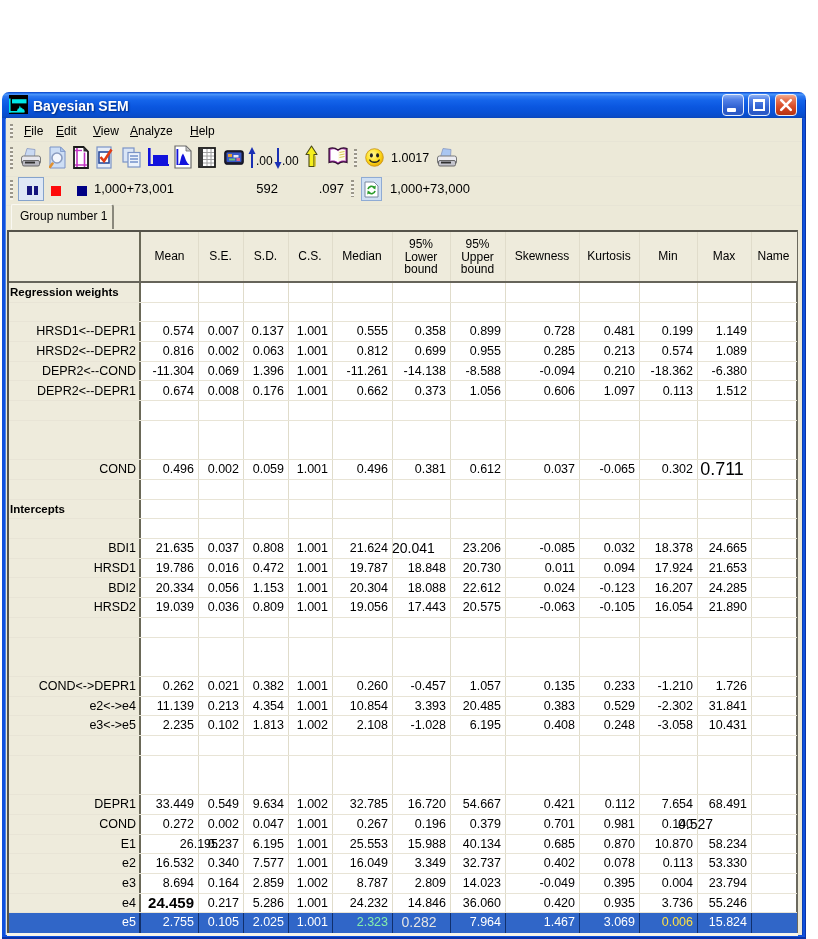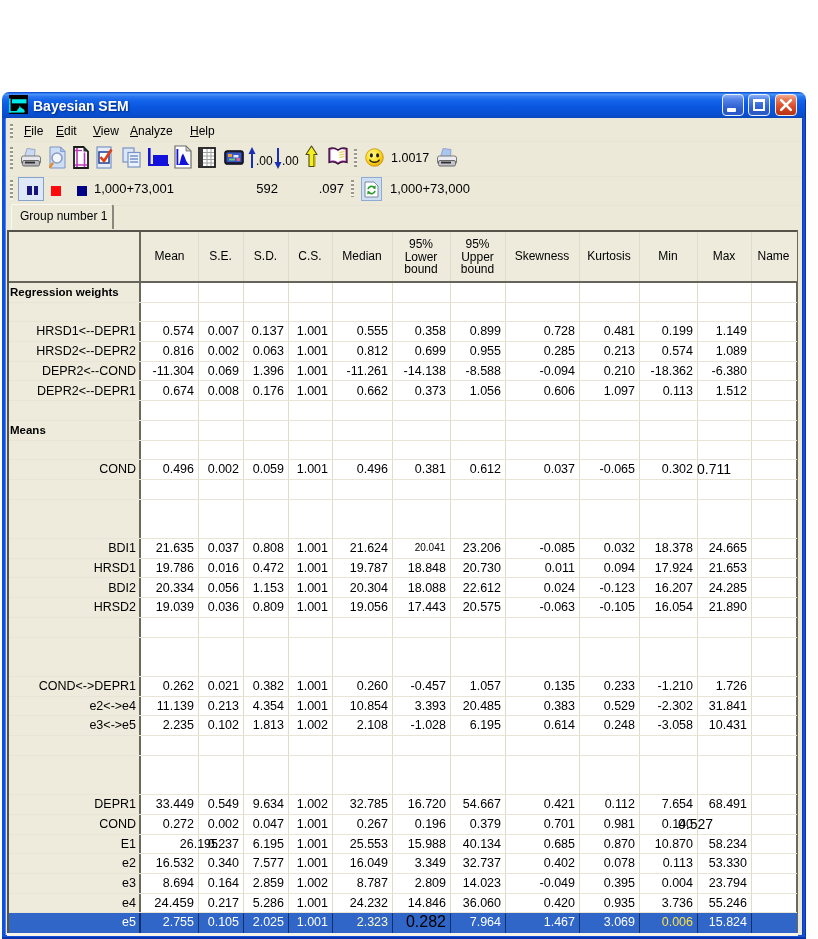--- a/index.html
+++ b/index.html
@@ -259,51 +259,51 @@
 <div class="t" style="left:323px;top:0;width:56px;text-align:right;height:18.7px;line-height:18.7px;font-size:12.5px;">0.662</div>
 <div class="t" style="left:383px;top:0;width:54px;text-align:right;height:18.7px;line-height:18.7px;font-size:12.5px;">0.373</div>
 <div class="t" style="left:441px;top:0;width:51px;text-align:right;height:18.7px;line-height:18.7px;font-size:12.5px;">1.056</div>
 <div class="t" style="left:496px;top:0;width:70px;text-align:right;height:18.7px;line-height:18.7px;font-size:12.5px;">0.606</div>
 <div class="t" style="left:570px;top:0;width:56px;text-align:right;height:18.7px;line-height:18.7px;font-size:12.5px;">1.097</div>
 <div class="t" style="left:630px;top:0;width:54px;text-align:right;height:18.7px;line-height:18.7px;font-size:12.5px;">0.113</div>
 <div class="t" style="left:688px;top:0;width:50px;text-align:right;height:18.7px;line-height:18.7px;font-size:12.5px;">1.512</div>
 </div>
 <div style="left:0px;top:169.2px;width:788px;height:19.7px;border-bottom:1px solid #e8e4d6;">
 </div>
-<div style="left:0px;top:188.9px;width:788px;height:19.7px;border-bottom:1px solid #e8e4d6;">
-<div class="t" style="left:1px;top:0;height:18.7px;line-height:18.7px;font-size:12.5px;font-weight:bold;font-size:11.5px;">Means</div>
-</div>
 <div style="left:0px;top:208.6px;width:788px;height:19.7px;border-bottom:1px solid #e8e4d6;">
 </div>
 <div style="left:0px;top:228.3px;width:788px;height:19.7px;border-bottom:1px solid #e8e4d6;">
 <div class="t" style="left:0px;top:0;width:127px;text-align:right;height:18.7px;line-height:18.7px;font-size:12.5px;">COND</div>
 <div class="t" style="left:132px;top:0;width:53px;text-align:right;height:18.7px;line-height:18.7px;font-size:12.5px;">0.496</div>
 <div class="t" style="left:189px;top:0;width:41px;text-align:right;height:18.7px;line-height:18.7px;font-size:12.5px;">0.002</div>
 <div class="t" style="left:234px;top:0;width:41px;text-align:right;height:18.7px;line-height:18.7px;font-size:12.5px;">0.059</div>
 <div class="t" style="left:279px;top:0;width:40px;text-align:right;height:18.7px;line-height:18.7px;font-size:12.5px;">1.001</div>
 <div class="t" style="left:323px;top:0;width:56px;text-align:right;height:18.7px;line-height:18.7px;font-size:12.5px;">0.496</div>
 <div class="t" style="left:383px;top:0;width:54px;text-align:right;height:18.7px;line-height:18.7px;font-size:12.5px;">0.381</div>
 <div class="t" style="left:441px;top:0;width:51px;text-align:right;height:18.7px;line-height:18.7px;font-size:12.5px;">0.612</div>
 <div class="t" style="left:496px;top:0;width:70px;text-align:right;height:18.7px;line-height:18.7px;font-size:12.5px;">0.037</div>
 <div class="t" style="left:570px;top:0;width:56px;text-align:right;height:18.7px;line-height:18.7px;font-size:12.5px;">-0.065</div>
 <div class="t" style="left:630px;top:0;width:54px;text-align:right;height:18.7px;line-height:18.7px;font-size:12.5px;">0.302</div>
-<div class="t" style="left:688px;top:0;width:50px;text-align:left;height:18.7px;line-height:18.7px;font-size:14px;">0.711</div>
+<div class="t" style="left:688px;top:0;width:50px;text-align:center;height:18.7px;line-height:18.7px;font-size:18px;">0.711</div>
 </div>
 <div style="left:0px;top:248.0px;width:788px;height:19.7px;border-bottom:1px solid #e8e4d6;">
+</div>
+<div style="left:0px;top:267.7px;width:788px;height:19.7px;border-bottom:1px solid #e8e4d6;">
+<div class="t" style="left:1px;top:0;height:18.7px;line-height:18.7px;font-size:12.5px;font-weight:bold;font-size:11.5px;">Intercepts</div>
 </div>
 <div style="left:0px;top:287.4px;width:788px;height:19.7px;border-bottom:1px solid #e8e4d6;">
 </div>
 <div style="left:0px;top:307.1px;width:788px;height:19.7px;border-bottom:1px solid #e8e4d6;">
 <div class="t" style="left:0px;top:0;width:127px;text-align:right;height:18.7px;line-height:18.7px;font-size:12.5px;">BDI1</div>
 <div class="t" style="left:132px;top:0;width:53px;text-align:right;height:18.7px;line-height:18.7px;font-size:12.5px;">21.635</div>
 <div class="t" style="left:189px;top:0;width:41px;text-align:right;height:18.7px;line-height:18.7px;font-size:12.5px;">0.037</div>
 <div class="t" style="left:234px;top:0;width:41px;text-align:right;height:18.7px;line-height:18.7px;font-size:12.5px;">0.808</div>
 <div class="t" style="left:279px;top:0;width:40px;text-align:right;height:18.7px;line-height:18.7px;font-size:12.5px;">1.001</div>
 <div class="t" style="left:323px;top:0;width:56px;text-align:right;height:18.7px;line-height:18.7px;font-size:12.5px;">21.624</div>
-<div class="t" style="left:383px;top:0;width:54px;text-align:center;height:18.7px;line-height:18.7px;font-size:10px;padding-left:22px;">20.041</div>
+<div class="t" style="left:383px;top:0;width:54px;text-align:left;height:18.7px;line-height:18.7px;font-size:14px;">20.041</div>
 <div class="t" style="left:441px;top:0;width:51px;text-align:right;height:18.7px;line-height:18.7px;font-size:12.5px;">23.206</div>
 <div class="t" style="left:496px;top:0;width:70px;text-align:right;height:18.7px;line-height:18.7px;font-size:12.5px;">-0.085</div>
 <div class="t" style="left:570px;top:0;width:56px;text-align:right;height:18.7px;line-height:18.7px;font-size:12.5px;">0.032</div>
 <div class="t" style="left:630px;top:0;width:54px;text-align:right;height:18.7px;line-height:18.7px;font-size:12.5px;">18.378</div>
 <div class="t" style="left:688px;top:0;width:50px;text-align:right;height:18.7px;line-height:18.7px;font-size:12.5px;">24.665</div>
 </div>
 <div style="left:0px;top:326.8px;width:788px;height:19.7px;border-bottom:1px solid #e8e4d6;">
 <div class="t" style="left:0px;top:0;width:127px;text-align:right;height:18.7px;line-height:18.7px;font-size:12.5px;">HRSD1</div>
 <div class="t" style="left:132px;top:0;width:53px;text-align:right;height:18.7px;line-height:18.7px;font-size:12.5px;">19.786</div>
 <div class="t" style="left:189px;top:0;width:41px;text-align:right;height:18.7px;line-height:18.7px;font-size:12.5px;">0.016</div>
@@ -379,21 +379,21 @@
 </div>
 <div style="left:0px;top:484.4px;width:788px;height:19.7px;border-bottom:1px solid #e8e4d6;">
 <div class="t" style="left:0px;top:0;width:127px;text-align:right;height:18.7px;line-height:18.7px;font-size:12.5px;">e3&lt;-&gt;e5</div>
 <div class="t" style="left:132px;top:0;width:53px;text-align:right;height:18.7px;line-height:18.7px;font-size:12.5px;">2.235</div>
 <div class="t" style="left:189px;top:0;width:41px;text-align:right;height:18.7px;line-height:18.7px;font-size:12.5px;">0.102</div>
 <div class="t" style="left:234px;top:0;width:41px;text-align:right;height:18.7px;line-height:18.7px;font-size:12.5px;">1.813</div>
 <div class="t" style="left:279px;top:0;width:40px;text-align:right;height:18.7px;line-height:18.7px;font-size:12.5px;">1.002</div>
 <div class="t" style="left:323px;top:0;width:56px;text-align:right;height:18.7px;line-height:18.7px;font-size:12.5px;">2.108</div>
 <div class="t" style="left:383px;top:0;width:54px;text-align:right;height:18.7px;line-height:18.7px;font-size:12.5px;">-1.028</div>
 <div class="t" style="left:441px;top:0;width:51px;text-align:right;height:18.7px;line-height:18.7px;font-size:12.5px;">6.195</div>
-<div class="t" style="left:496px;top:0;width:70px;text-align:right;height:18.7px;line-height:18.7px;font-size:12.5px;">0.614</div>
+<div class="t" style="left:496px;top:0;width:70px;text-align:right;height:18.7px;line-height:18.7px;font-size:12.5px;">0.408</div>
 <div class="t" style="left:570px;top:0;width:56px;text-align:right;height:18.7px;line-height:18.7px;font-size:12.5px;">0.248</div>
 <div class="t" style="left:630px;top:0;width:54px;text-align:right;height:18.7px;line-height:18.7px;font-size:12.5px;">-3.058</div>
 <div class="t" style="left:688px;top:0;width:50px;text-align:right;height:18.7px;line-height:18.7px;font-size:12.5px;">10.431</div>
 </div>
 <div style="left:0px;top:504.1px;width:788px;height:19.7px;border-bottom:1px solid #e8e4d6;">
 </div>
 <div style="left:0px;top:543.5px;width:788px;height:19.7px;border-bottom:1px solid #e8e4d6;">
 </div>
 <div style="left:0px;top:563.2px;width:788px;height:19.7px;border-bottom:1px solid #e8e4d6;">
 <div class="t" style="left:0px;top:0;width:127px;text-align:right;height:18.7px;line-height:18.7px;font-size:12.5px;">DEPR1</div>
@@ -460,40 +460,40 @@
 <div class="t" style="left:323px;top:0;width:56px;text-align:right;height:18.7px;line-height:18.7px;font-size:12.5px;">8.787</div>
 <div class="t" style="left:383px;top:0;width:54px;text-align:right;height:18.7px;line-height:18.7px;font-size:12.5px;">2.809</div>
 <div class="t" style="left:441px;top:0;width:51px;text-align:right;height:18.7px;line-height:18.7px;font-size:12.5px;">14.023</div>
 <div class="t" style="left:496px;top:0;width:70px;text-align:right;height:18.7px;line-height:18.7px;font-size:12.5px;">-0.049</div>
 <div class="t" style="left:570px;top:0;width:56px;text-align:right;height:18.7px;line-height:18.7px;font-size:12.5px;">0.395</div>
 <div class="t" style="left:630px;top:0;width:54px;text-align:right;height:18.7px;line-height:18.7px;font-size:12.5px;">0.004</div>
 <div class="t" style="left:688px;top:0;width:50px;text-align:right;height:18.7px;line-height:18.7px;font-size:12.5px;">23.794</div>
 </div>
 <div style="left:0px;top:661.7px;width:788px;height:19.7px;border-bottom:1px solid #e8e4d6;">
 <div class="t" style="left:0px;top:0;width:127px;text-align:right;height:18.7px;line-height:18.7px;font-size:12.5px;">e4</div>
-<div class="t" style="left:132px;top:0;width:53px;text-align:right;height:18.7px;line-height:18.7px;font-size:13px;">24.459</div>
+<div class="t" style="left:132px;top:0;width:53px;text-align:right;height:18.7px;line-height:18.7px;font-size:15px;font-weight:bold;">24.459</div>
 <div class="t" style="left:189px;top:0;width:41px;text-align:right;height:18.7px;line-height:18.7px;font-size:12.5px;">0.217</div>
 <div class="t" style="left:234px;top:0;width:41px;text-align:right;height:18.7px;line-height:18.7px;font-size:12.5px;">5.286</div>
 <div class="t" style="left:279px;top:0;width:40px;text-align:right;height:18.7px;line-height:18.7px;font-size:12.5px;">1.001</div>
 <div class="t" style="left:323px;top:0;width:56px;text-align:right;height:18.7px;line-height:18.7px;font-size:12.5px;">24.232</div>
 <div class="t" style="left:383px;top:0;width:54px;text-align:right;height:18.7px;line-height:18.7px;font-size:12.5px;">14.846</div>
 <div class="t" style="left:441px;top:0;width:51px;text-align:right;height:18.7px;line-height:18.7px;font-size:12.5px;">36.060</div>
 <div class="t" style="left:496px;top:0;width:70px;text-align:right;height:18.7px;line-height:18.7px;font-size:12.5px;">0.420</div>
 <div class="t" style="left:570px;top:0;width:56px;text-align:right;height:18.7px;line-height:18.7px;font-size:12.5px;">0.935</div>
 <div class="t" style="left:630px;top:0;width:54px;text-align:right;height:18.7px;line-height:18.7px;font-size:12.5px;">3.736</div>
 <div class="t" style="left:688px;top:0;width:50px;text-align:right;height:18.7px;line-height:18.7px;font-size:12.5px;">55.246</div>
 </div>
 <div style="left:0px;top:681.4px;width:788px;height:19.7px;background:#3066c8;border-bottom:1px solid #3066c8;">
 <div class="t" style="left:0px;top:0;width:127px;text-align:right;height:33px;line-height:18.7px;font-size:12.5px;color:#ffffff;">e5</div>
 <div class="t" style="left:132px;top:0;width:53px;text-align:right;height:18.7px;line-height:18.7px;font-size:12.5px;color:#fff;">2.755</div>
 <div class="t" style="left:189px;top:0;width:41px;text-align:right;height:18.7px;line-height:18.7px;font-size:12.5px;color:#fff;">0.105</div>
 <div class="t" style="left:234px;top:0;width:41px;text-align:right;height:18.7px;line-height:18.7px;font-size:12.5px;color:#fff;">2.025</div>
 <div class="t" style="left:279px;top:0;width:40px;text-align:right;height:18.7px;line-height:18.7px;font-size:12.5px;color:#fff;">1.001</div>
-<div class="t" style="left:323px;top:0;width:56px;text-align:right;height:18.7px;line-height:18.7px;font-size:12.5px;color:#fef9c3;">2.323</div>
-<div class="t" style="left:383px;top:0;width:54px;text-align:right;height:18.7px;line-height:18.7px;font-size:16px;color:#000000;">0.282</div>
+<div class="t" style="left:323px;top:0;width:56px;text-align:right;height:18.7px;line-height:18.7px;font-size:12.5px;color:#86efac;">2.323</div>
+<div class="t" style="left:383px;top:0;width:54px;text-align:center;height:18.7px;line-height:18.7px;font-size:14px;color:#e5e5e5;">0.282</div>
 <div class="t" style="left:441px;top:0;width:51px;text-align:right;height:18.7px;line-height:18.7px;font-size:12.5px;color:#fff;">7.964</div>
 <div class="t" style="left:496px;top:0;width:70px;text-align:right;height:18.7px;line-height:18.7px;font-size:12.5px;color:#fff;">1.467</div>
 <div class="t" style="left:570px;top:0;width:56px;text-align:right;height:18.7px;line-height:18.7px;font-size:12.5px;color:#fff;">3.069</div>
 <div class="t" style="left:630px;top:0;width:54px;text-align:right;height:18.7px;line-height:18.7px;font-size:12.5px;color:#fde047;">0.006</div>
 <div class="t" style="left:688px;top:0;width:50px;text-align:right;height:18.7px;line-height:18.7px;font-size:12.5px;color:#fff;">15.824</div>
 <div style="left:130px;top:0;width:2px;height:19.7px;background:#12306a;"></div>
 <div style="left:189px;top:0;width:1px;height:19.7px;background:#10306e;"></div>
 <div style="left:234px;top:0;width:1px;height:19.7px;background:#10306e;"></div>
 <div style="left:279px;top:0;width:1px;height:19.7px;background:#10306e;"></div>
 <div style="left:323px;top:0;width:1px;height:19.7px;background:#10306e;"></div>

